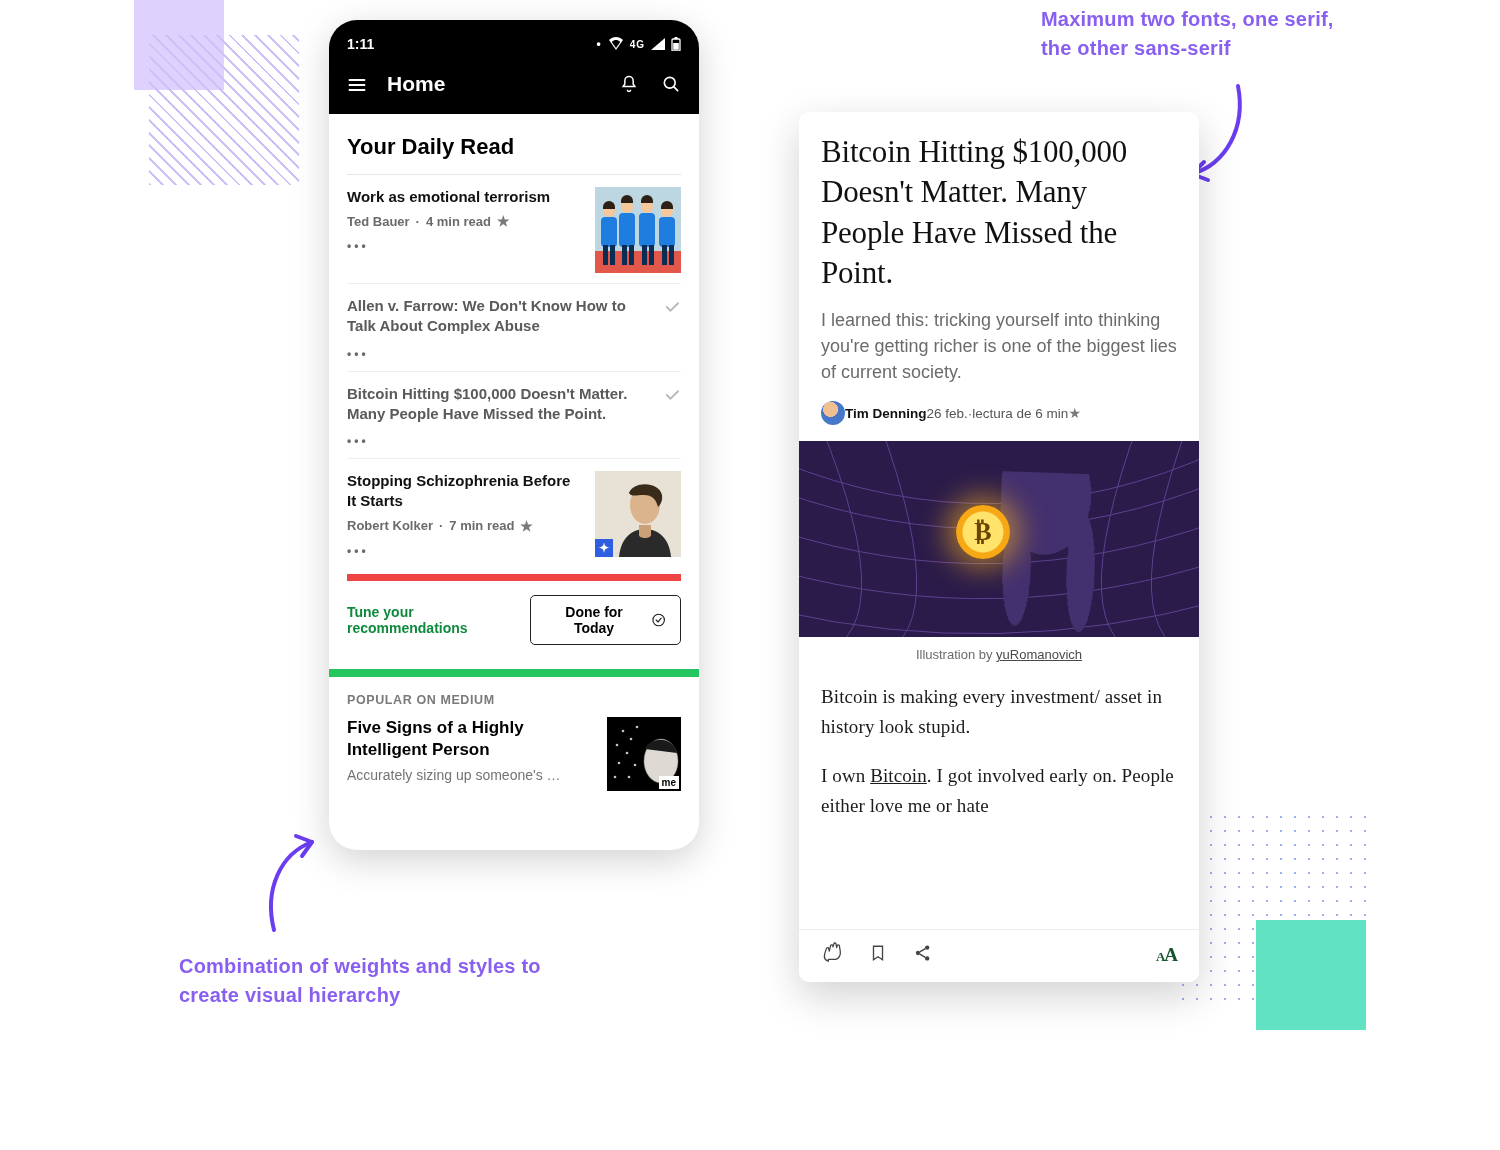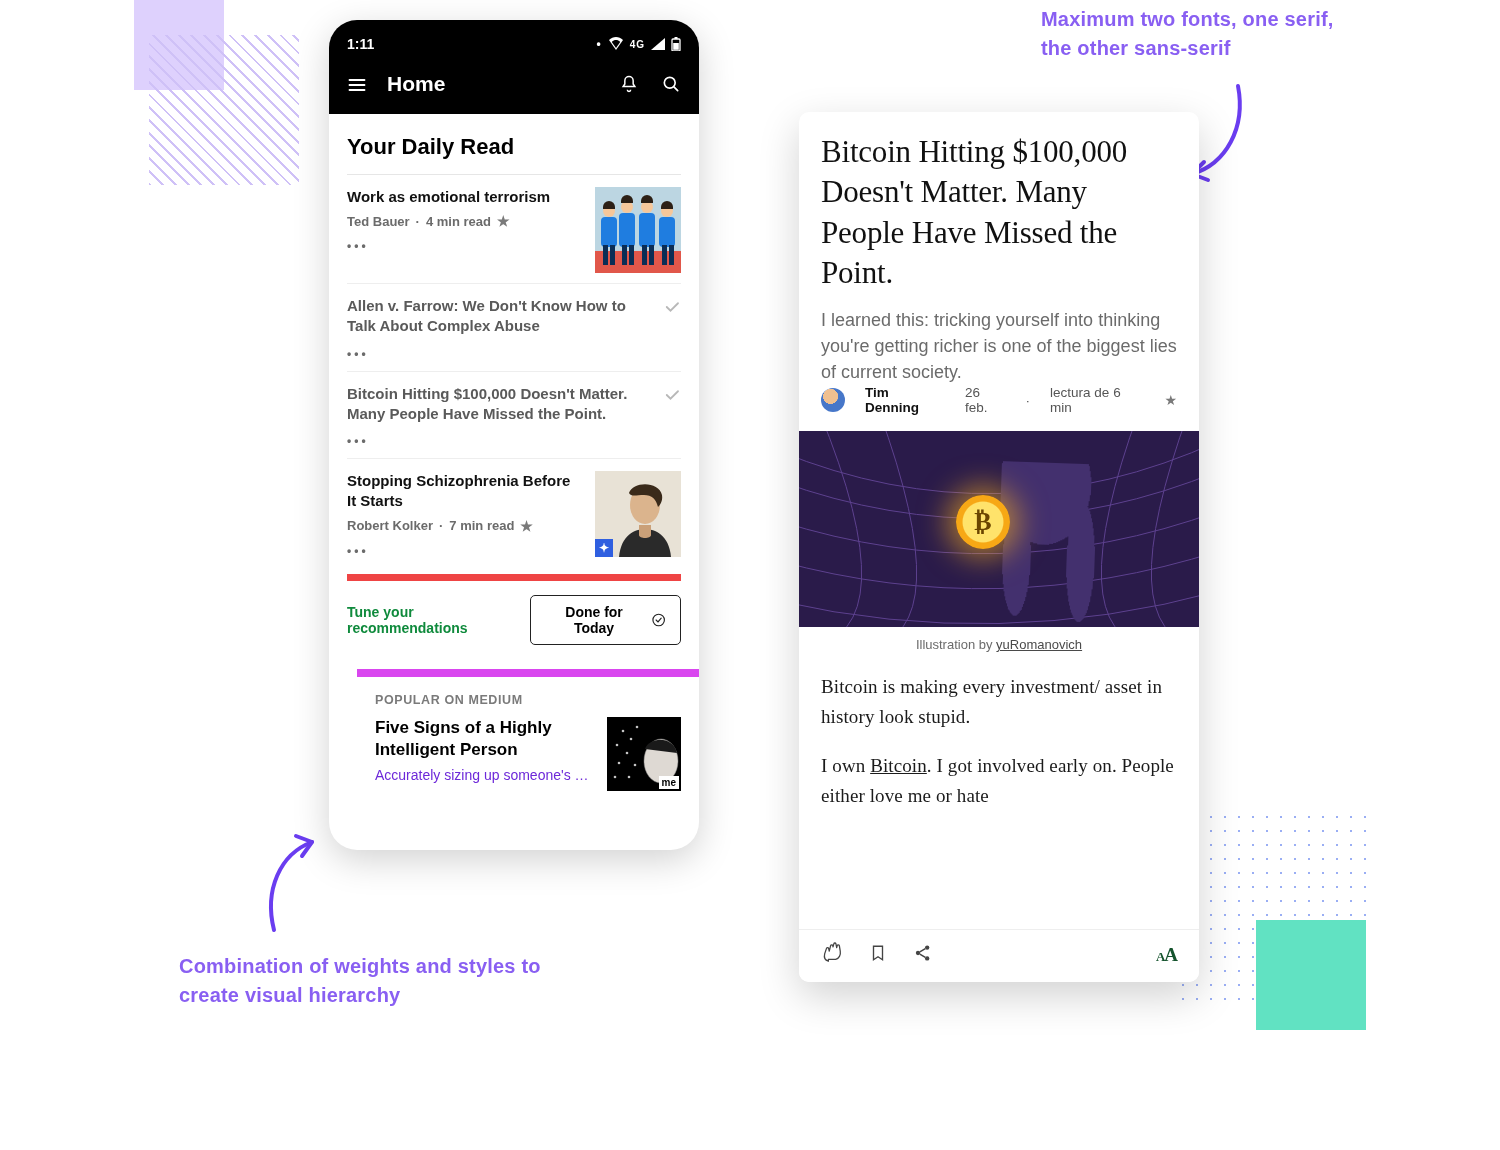--- a/index.html
+++ b/index.html
@@ -96,46 +96,46 @@
   .a-meta { color:#6b6b6b; font-size:13px; margin-top:6px; display:flex; gap:6px; align-items:center;font-weight:bold; }
   .a-dots { color:#6b6b6b; letter-spacing:3px; margin-top:10px; font-weight:700; font-size:12px;}
   .thumb { width:86px; height:86px; background:#c0d5e0; flex-shrink:0; position:relative; }
   .thumb.photo { background:#2b2b2b; }
   .thumb .people { position:absolute; inset:0; display:flex; align-items:flex-end; justify-content:center; }
   .thumb .badge { position:absolute; left:0; bottom:0; width:18px; height:18px; background:#2f5fe0; display:flex; align-items:center; justify-content:center; color:#fff; font-size:12px; font-weight:700;}
   .check { color:#a8a8a8; font-size:20px; margin-top:2px; }
   .footer-row { display:flex; align-items:center; justify-content:space-between; padding:14px 0 16px; border-top:7px solid #ef4444; margin-top:6px;}
   .tune { color:#0f8a3c; font-weight:600; font-size:14px; }
   .done-btn { border:1px solid #222; border-radius:5px; padding:8px 14px; font-size:14px; font-weight:600; display:flex; gap:8px; align-items:center; background:#fff; }
-  .popular { background:#fff; margin-top:8px; padding:16px 18px 0 18px; border-top:8px solid #d946ef;margin-left:28px; }
+  .popular { background:#fff; margin-top:8px; padding:16px 18px 0 18px; border-top:8px solid #22c55e; }
   .popular-label { color:#7a7a7a; font-size:12.5px; letter-spacing:.6px; font-weight:600; }
   .pop-row { display:flex; gap:14px; margin-top:10px; }
   .pop-title { font-size:17px; font-weight:800; line-height:1.3; }
-  .pop-sub { color:#6d28d9; font-size:14px; margin-top:6px; white-space:nowrap; overflow:hidden; text-overflow:ellipsis; }
+  .pop-sub { color:#737373; font-size:14px; margin-top:6px; white-space:nowrap; overflow:hidden; text-overflow:ellipsis; }
   .pop-thumb { width:74px; height:74px; background:#000; flex-shrink:0; position:relative;}
   .pop-thumb .me { position:absolute; right:2px; bottom:2px; background:#fff; color:#000; font-size:10px; padding:1px 3px; font-weight:700;text-align:right;}
 
   
   .phone2 {
     position: absolute;
     top: 112px;
     left: 665px;
     width: 400px;
     height: 870px;
     background: #ffffff;
     border-radius: 10px;
     box-shadow: 0 14px 40px rgba(0,0,0,.18);
     overflow: hidden;
     display:flex;
     flex-direction:column;
   }
   .p2-body { padding: 20px 22px 0 22px; flex:1; overflow:hidden;}
   .art-title { font-family: Georgia, "Times New Roman", serif; font-size:31px; line-height:1.3; font-weight:500; color:#111; letter-spacing:-.2px;}
   .art-sub { font-size:18px; color:#6b6b6b; margin-top:14px; line-height:1.45; }
-  .byline { display:flex; align-items:center; gap:20px; margin-top:0; font-size:13.5px; color:#555;}
+  .byline { display:flex; align-items:center; gap:0; margin-top:16px; font-size:13.5px; color:#555;}
   .avatar { width:24px; height:24px; border-radius:50%; background: radial-gradient(circle at 40% 35%, #f0c090 35%, #4777c9 36%); flex-shrink:0;}
   .byline .name { font-weight:700; color:#111; }
   .hero { margin:16px -22px 0; height:196px; background:#2a1b4a; position:relative; overflow:hidden; }
   .hero .coin { position:absolute; left:46%; top:46%; width:54px; height:54px; margin:-27px 0 0 -27px; border-radius:50%; background: radial-gradient(circle, #ffe36b 0 52%, #f7a815 55% 100%); box-shadow: 0 0 28px 10px rgba(255,180,30,.55); display:flex; align-items:center; justify-content:center; color:#6a4500; font-family:Georgia,serif; font-weight:700; font-size:26px;}
   .hero .arm {
     position:absolute; left:50%; top:16%; width:110px; height:170px;
     background:
       radial-gradient(ellipse 46px 60px at 44px 22px, #43306e 0 100%, transparent),
       radial-gradient(ellipse 14px 56px at 18px 98px, #43306e 0 100%, transparent),
       radial-gradient(ellipse 14px 60px at 82px 98px, #43306e 0 100%, transparent);

